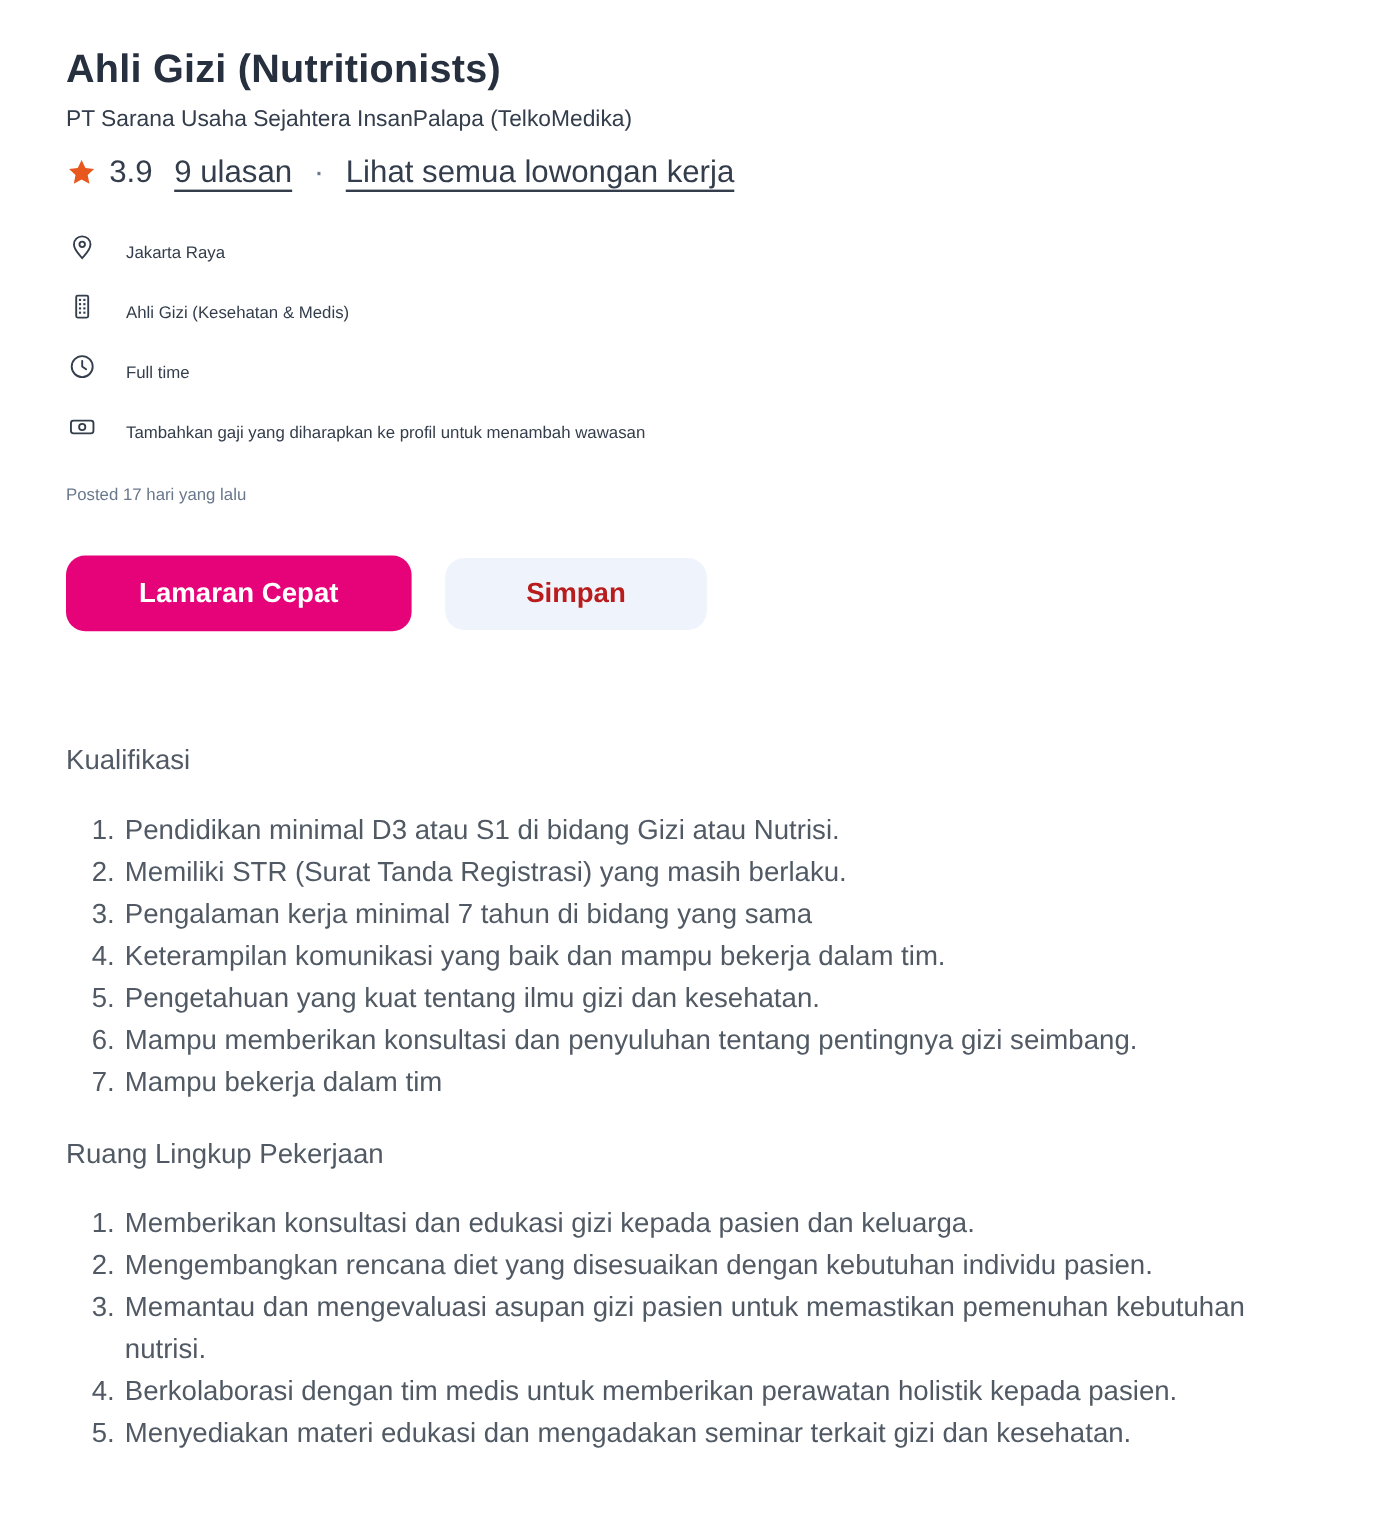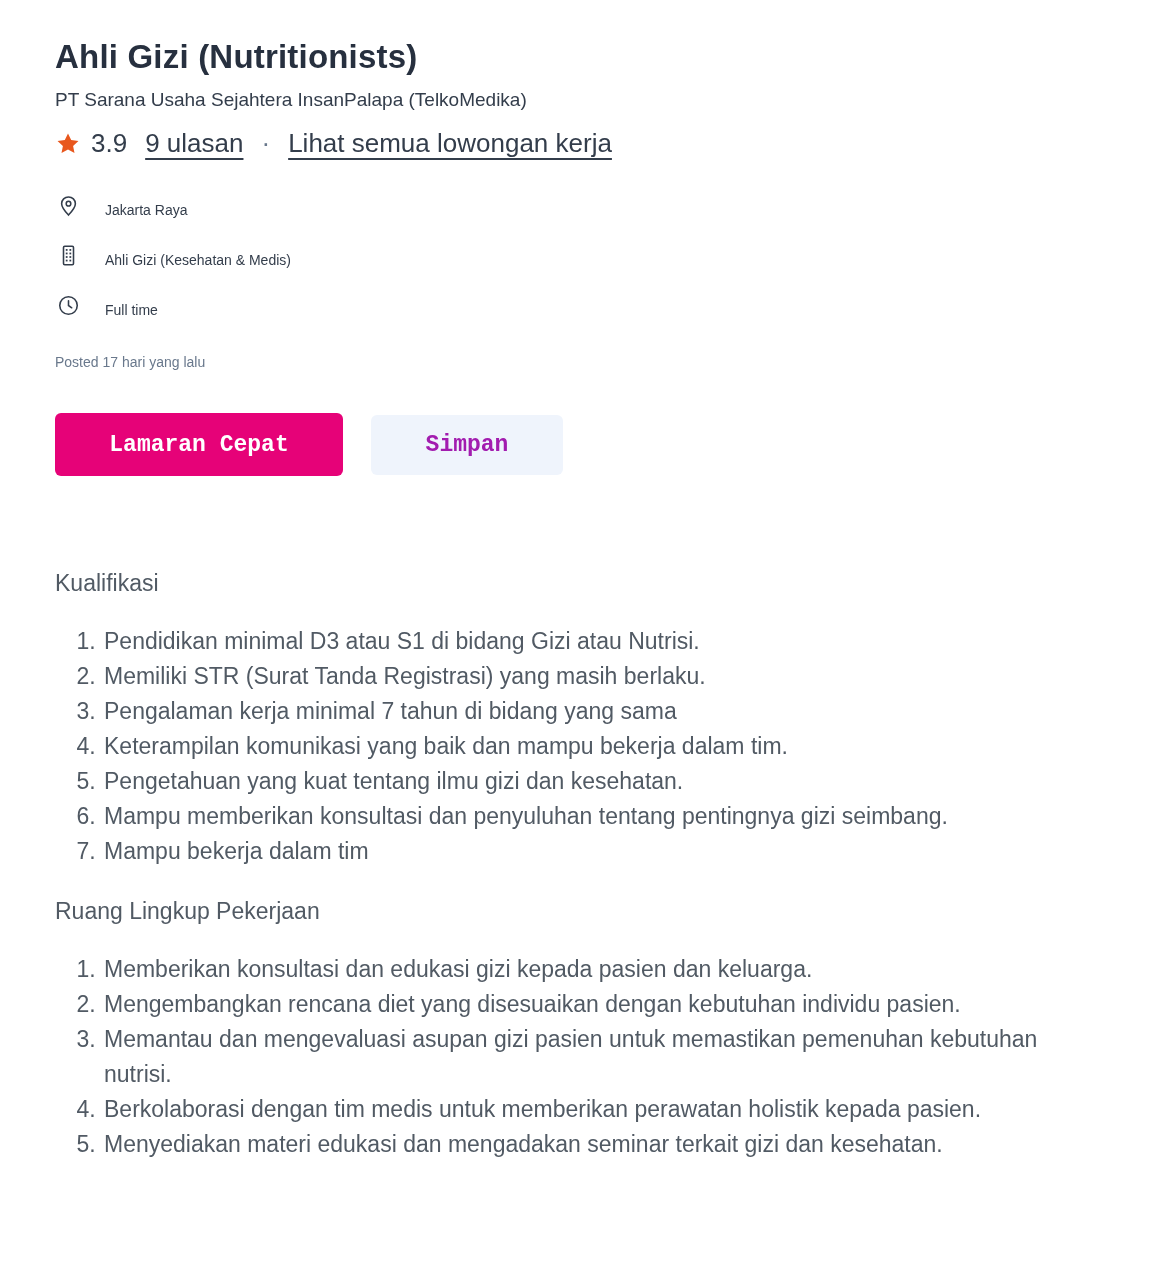--- a/index.html
+++ b/index.html
@@ -63,40 +63,40 @@
     color: #69788C;
   }
   .actions {
     margin-top: 43px;
     display: flex;
     align-items: center;
     gap: 28px;
   }
   .btn {
     border: none;
-    border-radius: 6px;
-    font-family: Liberation Mono, monospace;
+    border-radius: 16px;
+    font-family: Liberation Sans, sans-serif;
     font-size: 23px;
     font-weight: 700;
     cursor: pointer;
     display: inline-flex;
     align-items: center;
     justify-content: center;
   }
   .btn-primary {
     width: 288px;
     height: 63px;
     background: #E60278;
     color: #ffffff;
   }
   .btn-secondary {
-    width: 192px;
+    width: 218px;
     height: 60px;
     background: #EFF4FC;
-    color: #a21caf;
+    color: #b91c1c;
   }
   .section-heading {
     font-size: 23px;
     font-weight: 400;
     color: #515A64;
     margin: 0;
   }
   .heading-first { margin-top: 94px; }
   .heading-second { margin-top: 29px; }
   ol.job-list {
@@ -164,20 +164,29 @@
     <div class="detail-row">
       <span class="dicon">
         <svg width="25" height="25" viewBox="0 0 24 24" fill="none" stroke="#333D4B" stroke-width="1.5" stroke-linecap="round">
           <circle cx="12" cy="12" r="8.4"></circle>
           <path d="M12 7.4V12l3.1 2.2"></path>
         </svg>
       </span>
       <span>Full time</span>
     </div>
 
+    <div class="detail-row">
+      <span class="dicon">
+        <svg width="25" height="25" viewBox="0 0 24 24" fill="none" stroke="#333D4B" stroke-width="1.5">
+          <rect x="3" y="7.2" width="18" height="10.2" rx="2"></rect>
+          <circle cx="12" cy="12.3" r="2.5"></circle>
+        </svg>
+      </span>
+      <span>Tambahkan gaji yang diharapkan ke profil untuk menambah wawasan</span>
+    </div>
 
   </div>
 
   <div class="posted">Posted 17 hari yang lalu</div>
 
   <div class="actions">
     <button class="btn btn-primary">Lamaran Cepat</button>
     <button class="btn btn-secondary">Simpan</button>
   </div>
 

